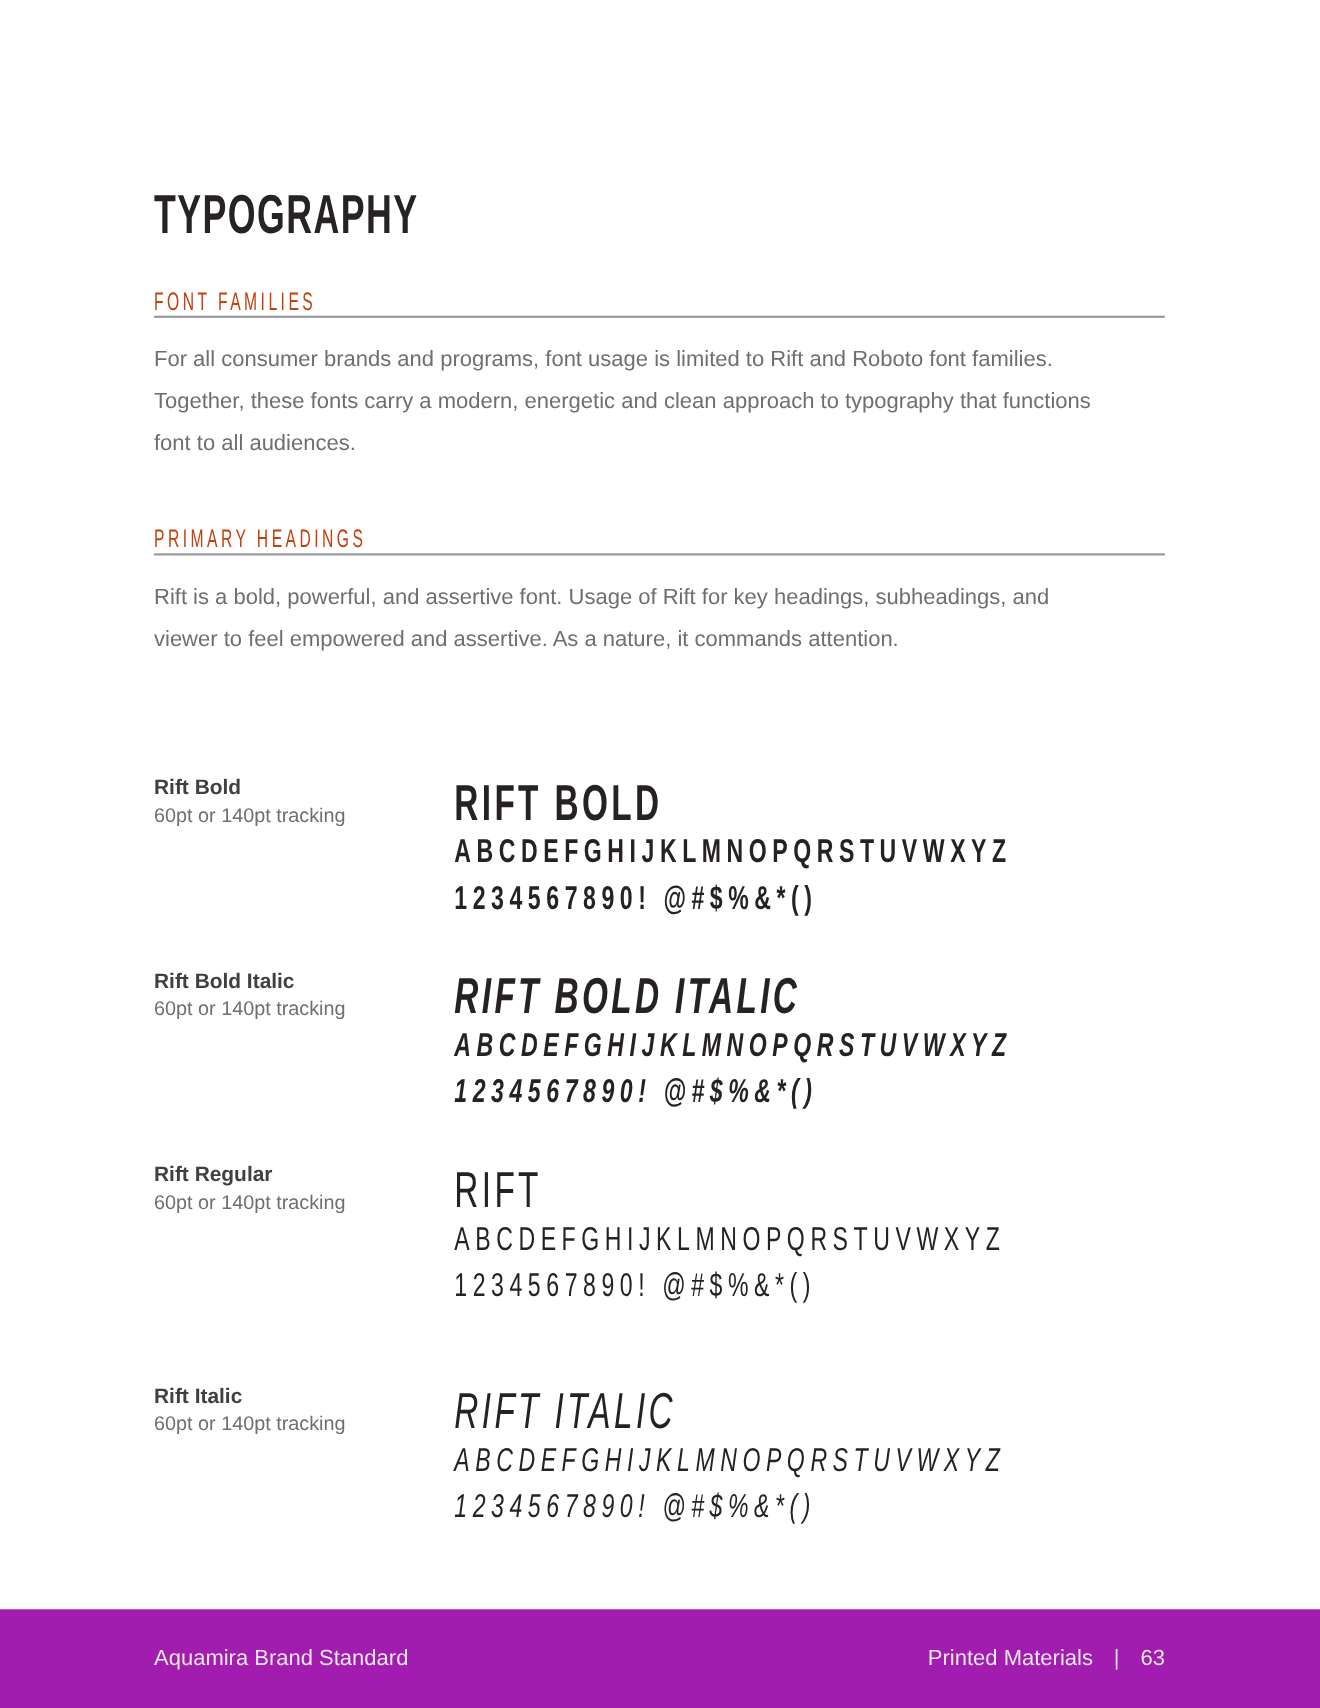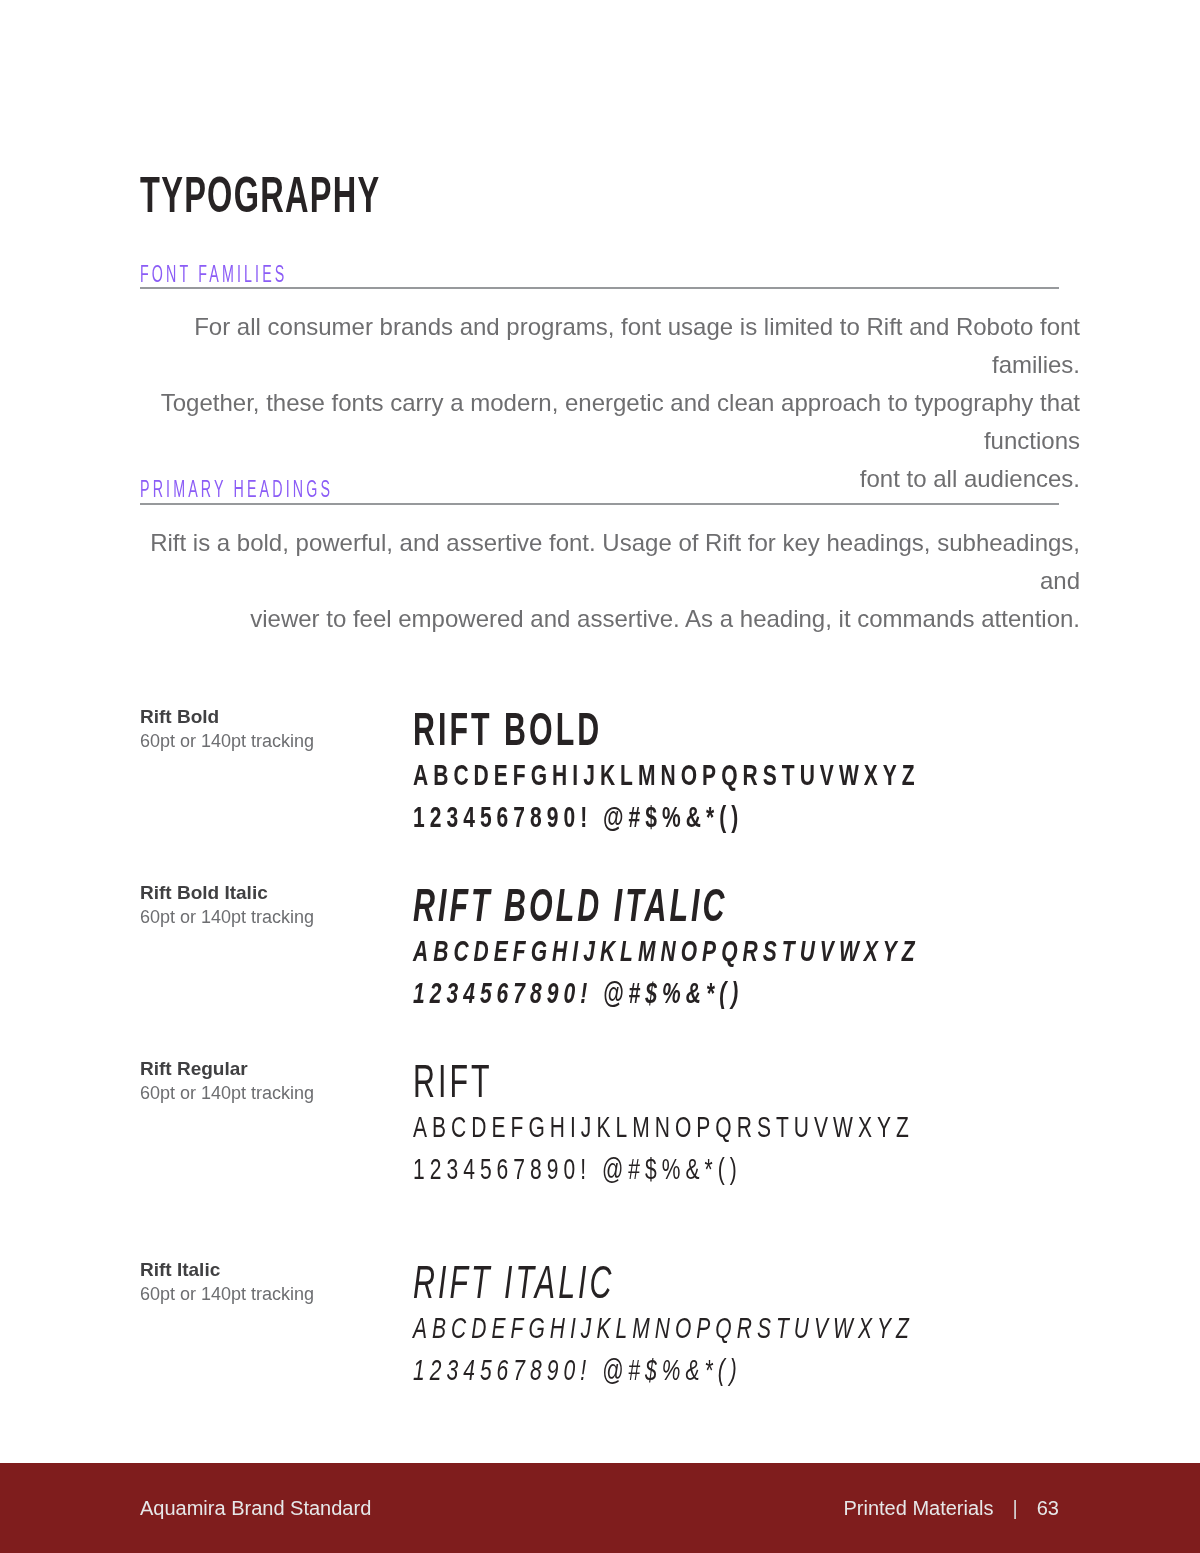--- a/index.html
+++ b/index.html
@@ -13,52 +13,52 @@
   
   #page-title {
     position:absolute; left:140px; top:170px;
     font-size:50px; font-weight:700; color:#272324; line-height:1;
   }
   #page-title .squeeze { transform:scaleX(0.65); letter-spacing:0.04em; }
 
   
   .sec-heading {
     position:absolute; left:140px;
-    font-size:23px; font-weight:400; color:#8b5cf6; line-height:1;
+    font-size:23px; font-weight:400; color:#c2410c; line-height:1;
   }
   .sec-heading .squeeze { transform:scaleX(0.62); letter-spacing:0.22em; }
   .rule {
     position:absolute; left:140px; width:919px; height:2px; background:#97999c;
   }
 
   
   .body-par {
     position:absolute; left:140px; width:940px;
-    font-size:24px; line-height:38px; color:#6e6e70; font-weight:400;text-align:right;
+    font-size:20px; line-height:38px; color:#6e6e70; font-weight:400;
   }
 
   
   .spec-row { position:absolute; left:140px; width:920px; height:176px; }
   .spec-name { position:absolute; left:0; top:6px; font-size:19px; font-weight:700; color:#404042; line-height:22px; }
   .spec-tracking { position:absolute; left:0; top:30px; font-size:18px; font-weight:400; color:#6d6e71; line-height:22px; }
   .spec-body { position:absolute; left:273px; top:4px; color:#262223; }
   .spec-display { font-size:46px; line-height:50px; }
   .spec-display .squeeze { transform:scaleX(0.66); letter-spacing:0.10em; }
   .spec-line { font-size:30px; line-height:42px; }
   .spec-line .squeeze { transform:scaleX(0.70); letter-spacing:0.24em; }
 
   .w-bold .spec-body { font-weight:700; }
   .w-bold-italic .spec-body { font-weight:700; font-style:italic; }
   .w-regular .spec-body { font-weight:400; }
   .w-italic .spec-body { font-weight:400; font-style:italic; }
 
   
   #footer {
     position:absolute; left:0; top:1463px; width:1200px; height:90px;
-    background:#7f1d1d; color:#e6e7e8;
+    background:#a21caf; color:#e6e7e8;
     display:flex; align-items:center; justify-content:space-between;
     padding:0 141px 0 140px; font-size:20px; font-weight:400;
   }
   #footer .right { display:flex; align-items:center; }
   #footer .divider { margin:0 19px; color:#d9dadb; }
 </style>
 </head>
 <body>
 
 <div id="page">
@@ -72,21 +72,21 @@
     <div>For all consumer brands and programs, font usage is limited to Rift and Roboto font families.</div>
     <div>Together, these fonts carry a modern, energetic and clean approach to typography that functions</div>
     <div>font to all audiences.</div>
   </div>
 
   <h2 class="sec-heading" style="top:478px;"><span class="squeeze">PRIMARY HEADINGS</span></h2>
   <div class="rule" style="top:503px;"></div>
 
   <div class="body-par" style="top:524px;">
     <div>Rift is a bold, powerful, and assertive font. Usage of Rift for key headings, subheadings, and</div>
-    <div>viewer to feel empowered and assertive. As a heading, it commands attention.</div>
+    <div>viewer to feel empowered and assertive. As a nature, it commands attention.</div>
   </div>
 
   <div class="spec-row w-bold" style="top:700px;">
     <div class="spec-name">Rift Bold</div>
     <div class="spec-tracking">60pt or 140pt tracking</div>
     <div class="spec-body">
       <div class="spec-display"><span class="squeeze">RIFT BOLD</span></div>
       <div class="spec-line"><span class="squeeze">ABCDEFGHIJKLMNOPQRSTUVWXYZ</span></div>
       <div class="spec-line"><span class="squeeze">1234567890! @#$%&amp;*()</span></div>
     </div>

